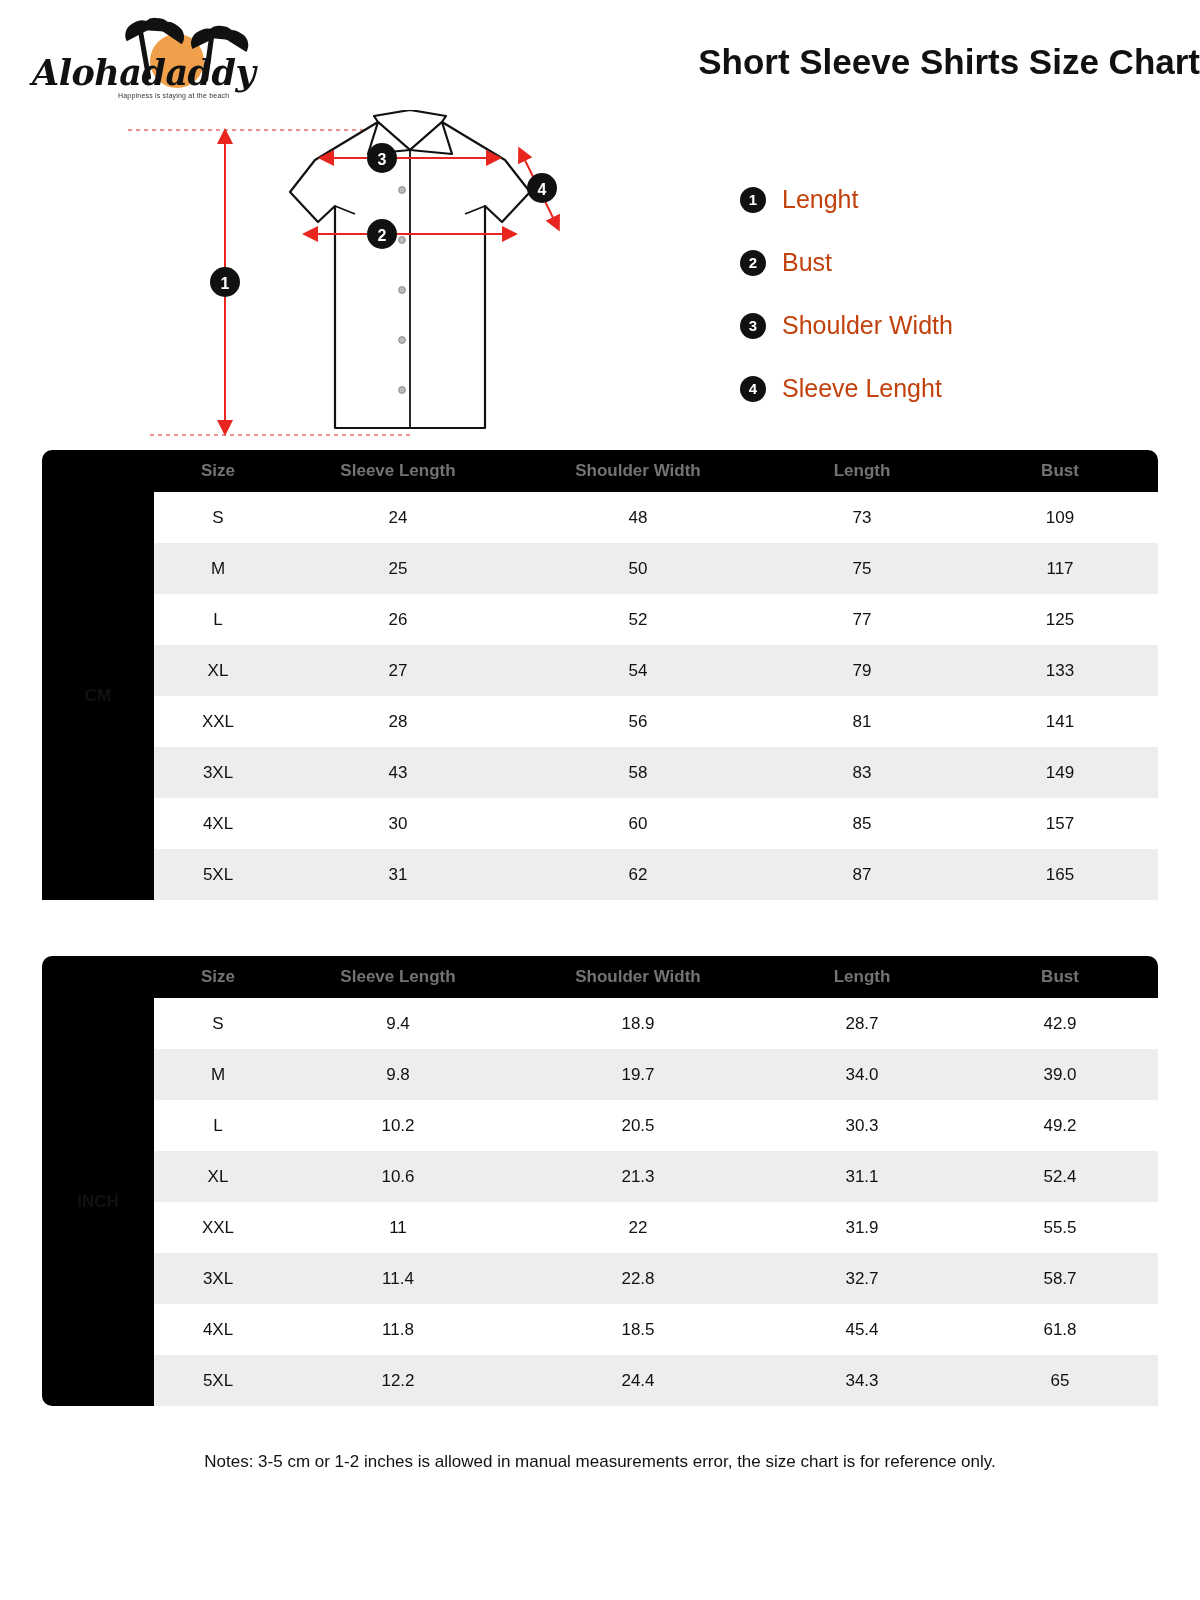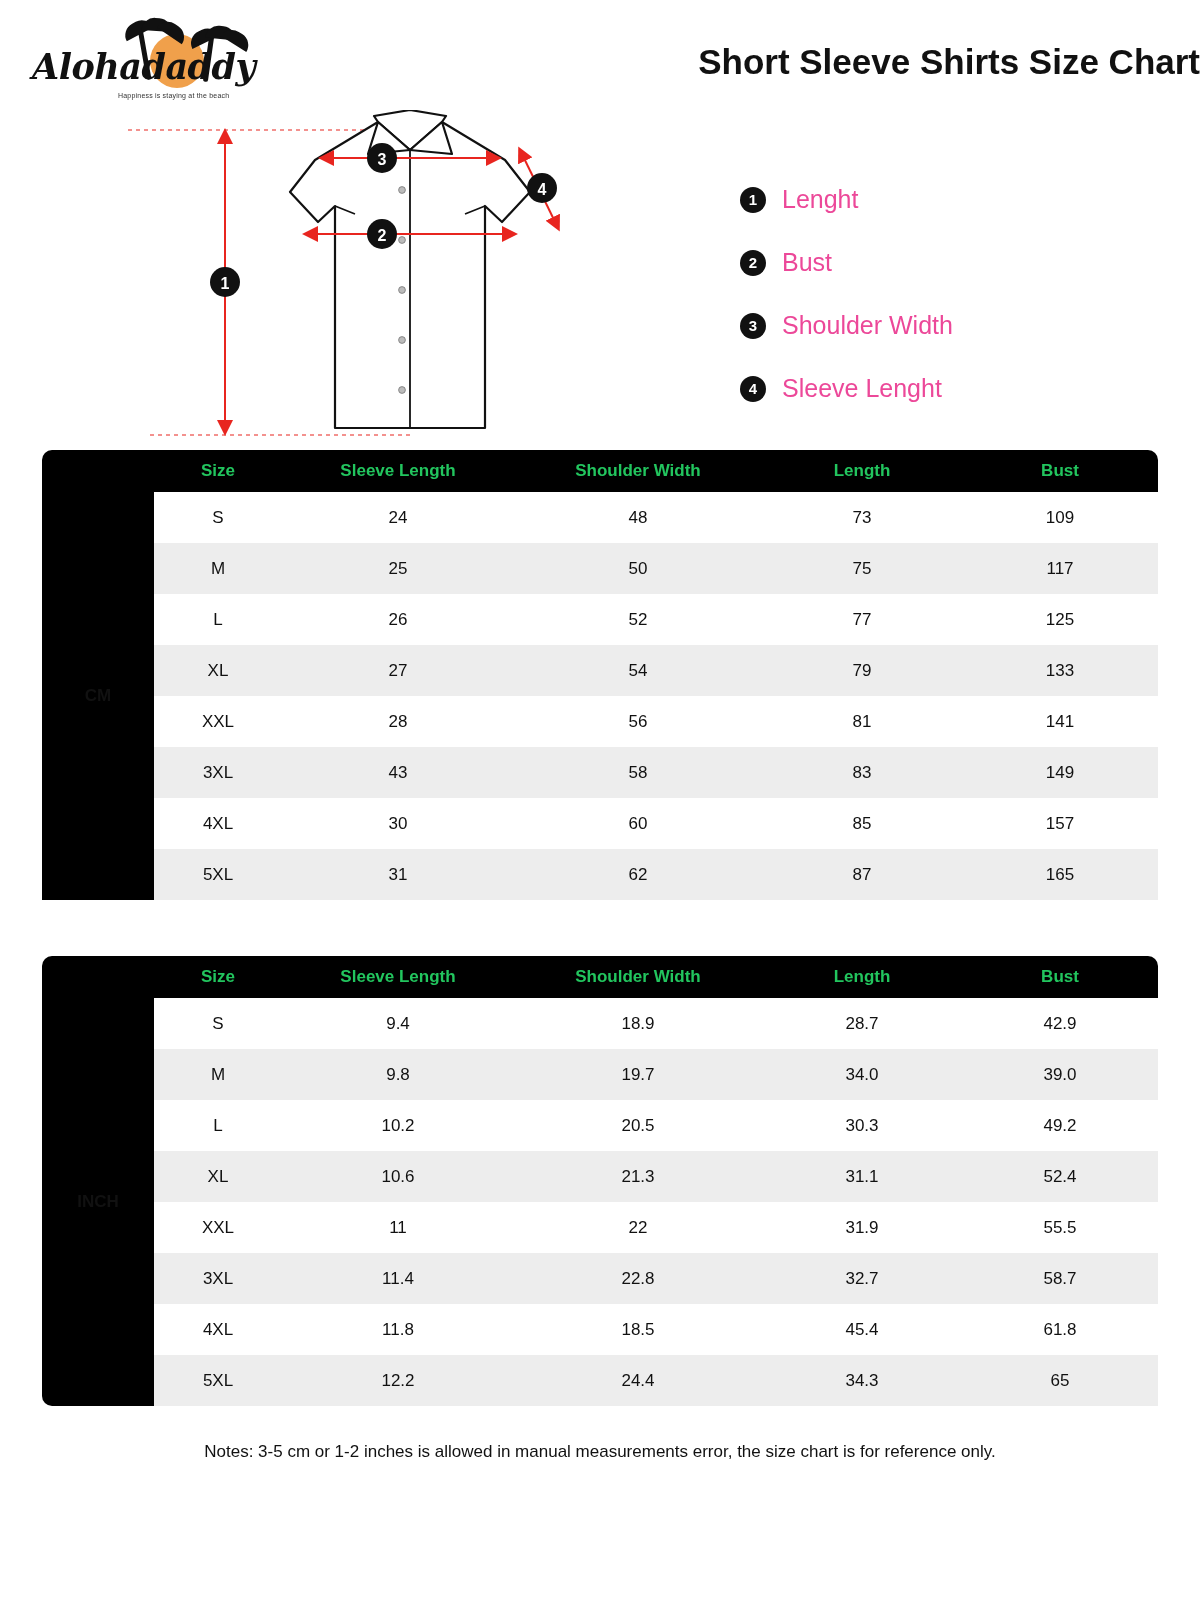--- a/index.html
+++ b/index.html
@@ -25,21 +25,21 @@
   .logo {
     position: absolute;
     left: 30px;
     top: 14px;
     width: 240px;
     height: 92px;
   }
   .logo-word {
     position: absolute;
     left: 2px;
-    top: 32px;
+    top: 38px;
     font-family: "DejaVu Serif", serif;
     font-style: italic;
     font-weight: bold;
     font-size: 35px;
     letter-spacing: -0.5px;
     color: #111;
   }
   .logo-tag {
     position: absolute;
     left: 88px;
@@ -122,36 +122,36 @@
     font-size: 15px;
     font-weight: bold;
     display: flex;
     align-items: center;
     justify-content: center;
     margin-right: 16px;
     flex: 0 0 auto;
   }
   .legend-label {
     font-size: 25px;
-    color: #ec4899;
+    color: #c2410c;
   }
 
   
   .table-block {
     position: relative;
     margin: 0 42px;
   }
   .size-table {
     width: 100%;
     border-collapse: collapse;
     table-layout: fixed;
   }
   .size-table th {
     background: #000000;
-    color: #22c55e;
+    color: #737373;
     font-size: 17px;
     font-weight: bold;
     height: 42px;
     text-align: center;
   }
   .size-table th.unit-head {
     width: 112px;
     border-top-left-radius: 10px;
     border-bottom-left-radius: 0;
   }
@@ -179,21 +179,21 @@
   }
   .col-size { width: 128px; }
   .col-sleeve { width: 232px; }
   .col-shoulder { width: 248px; }
   .col-length { width: 200px; }
   .col-bust { width: 196px; }
 
   .spacer { height: 56px; }
 
   .notes {
-    margin-top: 36px;
+    margin-top: 46px;
     text-align: center;
     font-size: 17px;
     color: #111;
   }
 </style>
 </head>
 <body>
 
 <div class="page">
 

